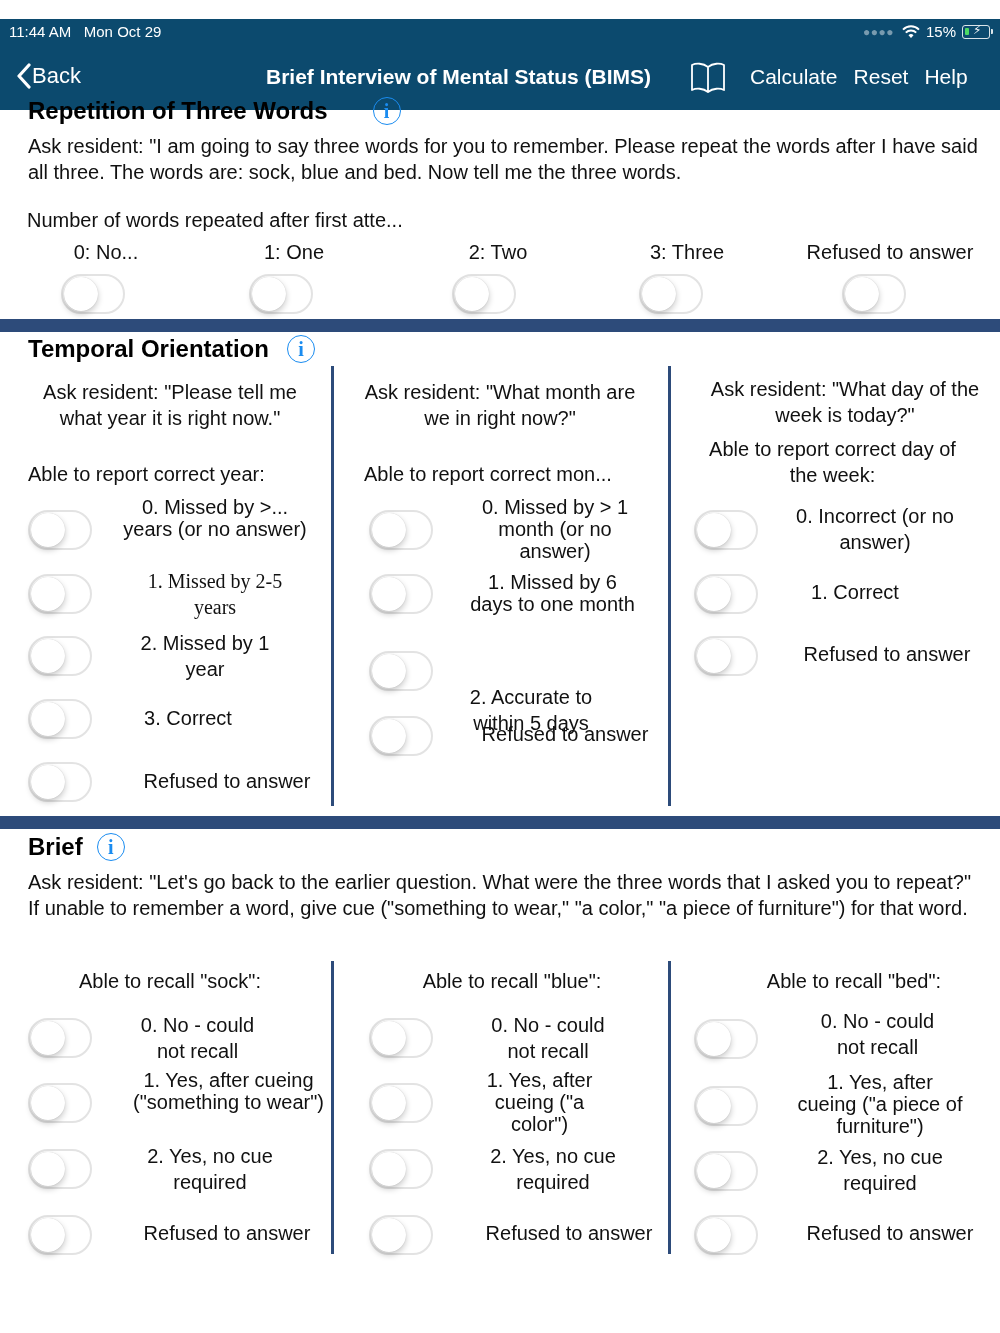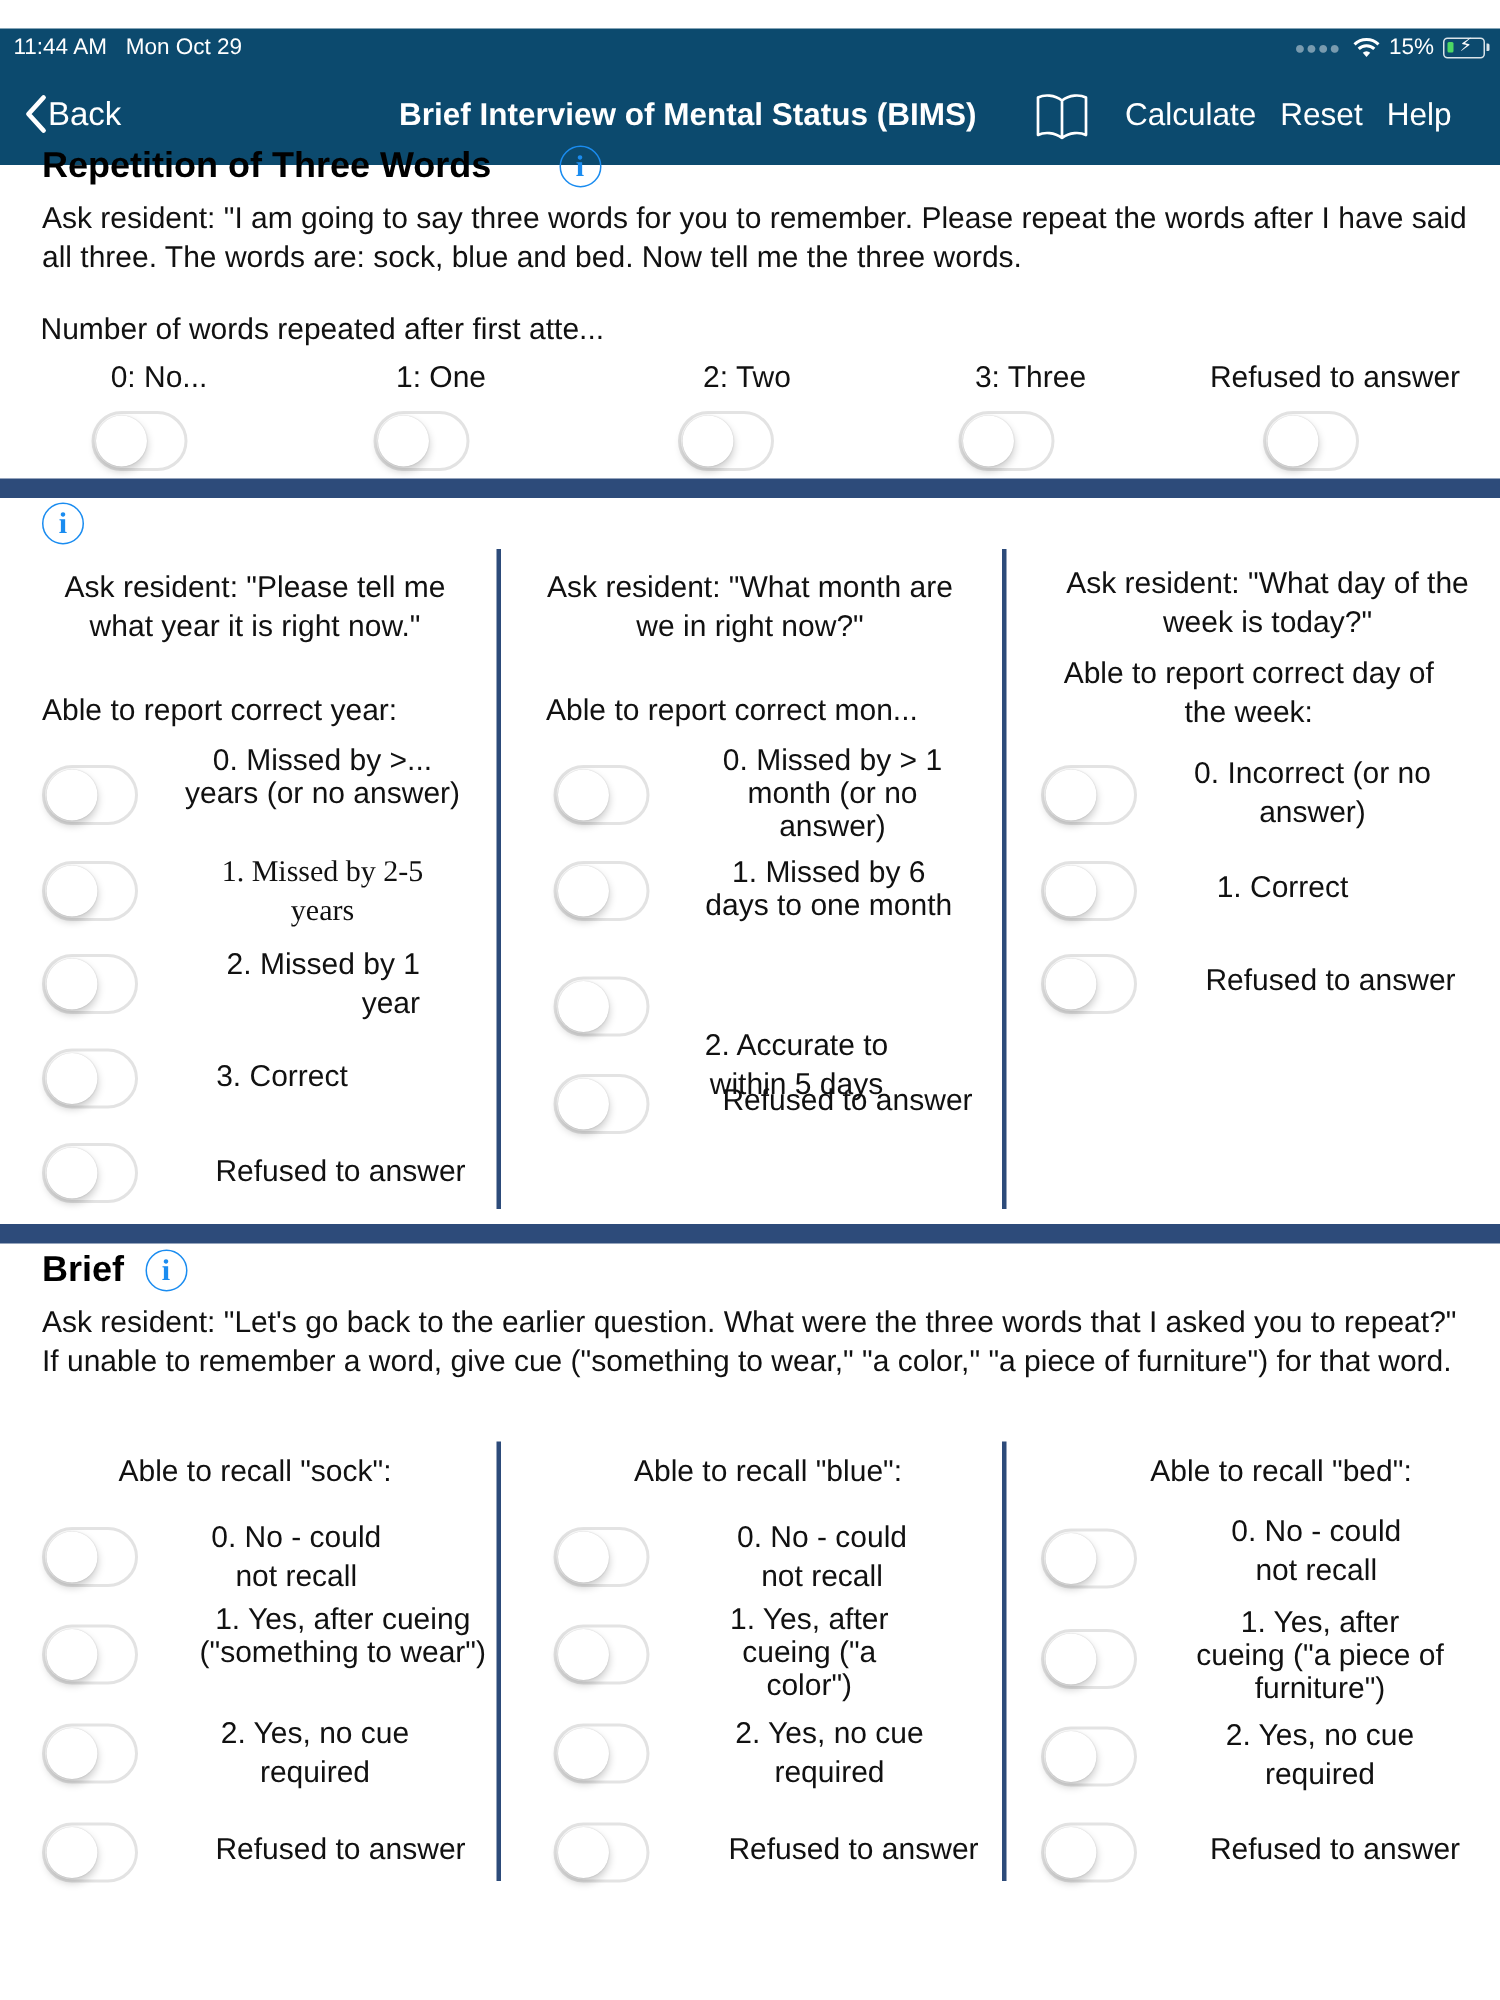--- a/index.html
+++ b/index.html
@@ -100,41 +100,42 @@
 <div class="toggle" style="left:639px; top:274px;">
     <span class="knob"></span>
   </div>
 <div class="toggle" style="left:842px; top:274px;">
     <span class="knob"></span>
   </div>
 
 <div class="divider" style="top:319px;"></div>
 
 <div class="section-title" style="left:28px; top:335px;">
+  <span>Temporal Orientation</span>
   <span class="info-icon">i</span>
 </div>
 
 <div class="vline" style="left:331px; top:366px; height:440px;"></div>
 <div class="vline" style="left:668px; top:366px; height:440px;"></div>
 
 <div class="para center" style="left:20px; top:379px; width:300px;">Ask resident: "Please tell me what year it is right now."</div>
 <div class="para" style="left:28px; top:461px;">Able to report correct year:</div>
 
 <div class="toggle" style="left:28px; top:510px;">
     <span class="knob"></span>
   </div>
 <div class="opt-label" style="left:120px; top:496px; width:190px;">0. Missed by &gt;... years (or no answer)</div>
 <div class="toggle" style="left:28px; top:574px;">
     <span class="knob"></span>
   </div>
 <div class="opt-label" style="left:130px; top:568px; width:170px; line-height:26px;font-family:Liberation Serif, serif;">1. Missed by 2-5 years</div>
 <div class="toggle" style="left:28px; top:636px;">
     <span class="knob"></span>
   </div>
-<div class="opt-label" style="left:130px; top:630px; width:150px; line-height:26px;text-align:right;">2. Missed by 1 year</div>
+<div class="opt-label" style="left:130px; top:630px; width:150px; line-height:26px;">2. Missed by 1 year</div>
 <div class="toggle" style="left:28px; top:699px;">
     <span class="knob"></span>
   </div>
 <div class="opt-label" style="left:128px; top:707px; width:120px;">3. Correct</div>
 <div class="toggle" style="left:28px; top:762px;">
     <span class="knob"></span>
   </div>
 <div class="opt-label" style="left:128px; top:770px; width:198px;">Refused to answer</div>
 
 <div class="para center" style="left:355px; top:379px; width:290px;">Ask resident: "What month are we in right now?"</div>

